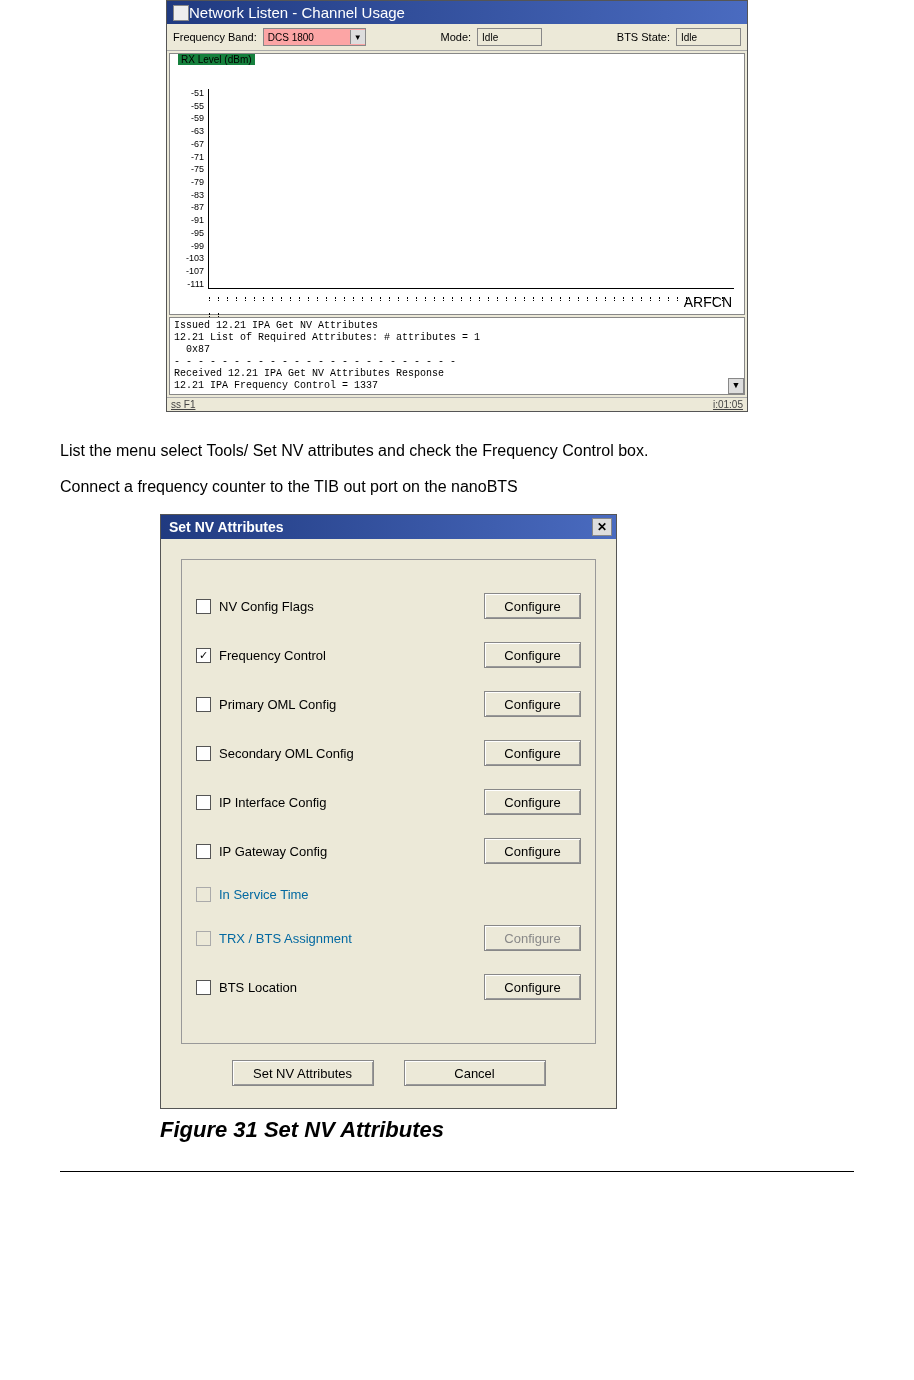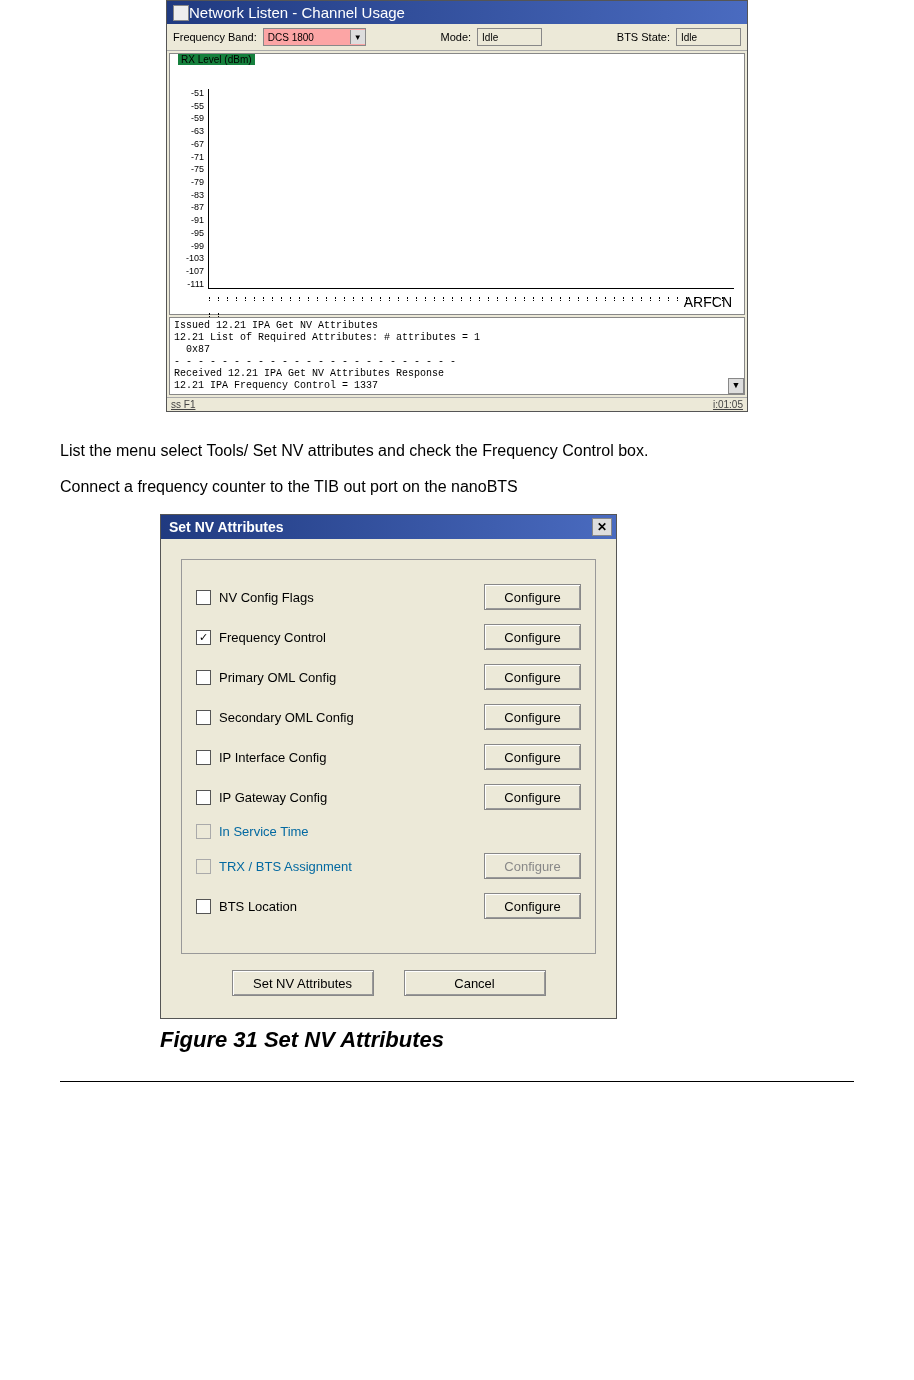--- a/index.html
+++ b/index.html
@@ -129,21 +129,21 @@
   }
   .dlgbody{
     padding:20px 20px 8px 20px;
   }
   .innerframe{
     border:1px solid #999;background:#ece9d8;
     padding:10px 14px 20px 14px;
   }
   .attr-row{
     display:flex;align-items:center;justify-content:space-between;
-    margin:14px 0;
+    margin:23px 0;
   }
   .chk{
     display:flex;align-items:center;gap:8px;
   }
   .chkbox{
     width:13px;height:13px;border:1px solid #555;background:#fff;
     display:inline-flex;align-items:center;justify-content:center;
     font-size:11px;line-height:11px;flex-shrink:0;
   }
   .chkbox.disabled{background:#ece9d8;border-color:#aaa;}

